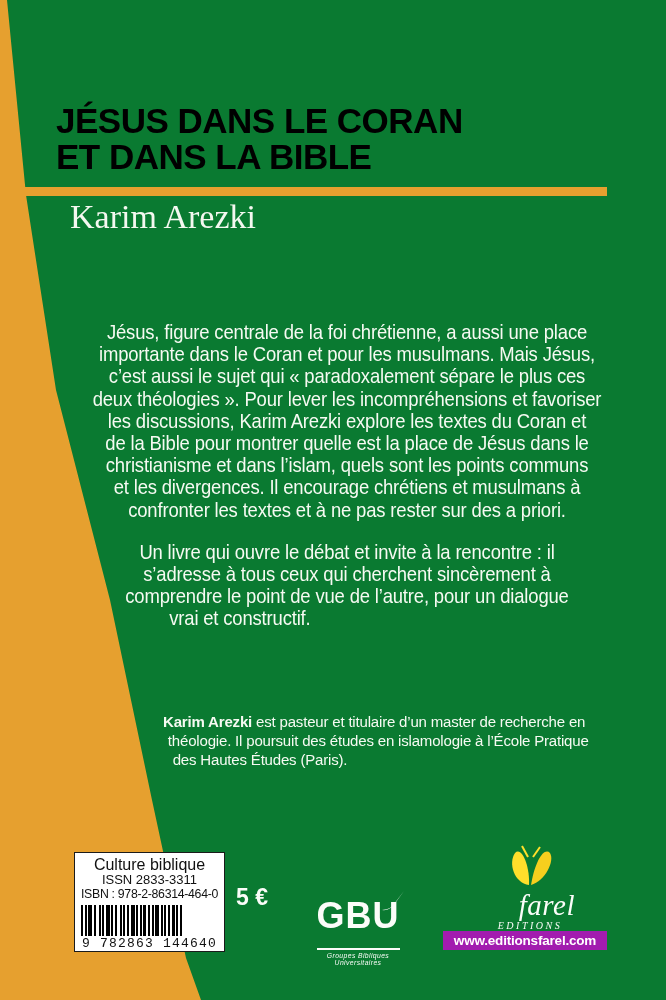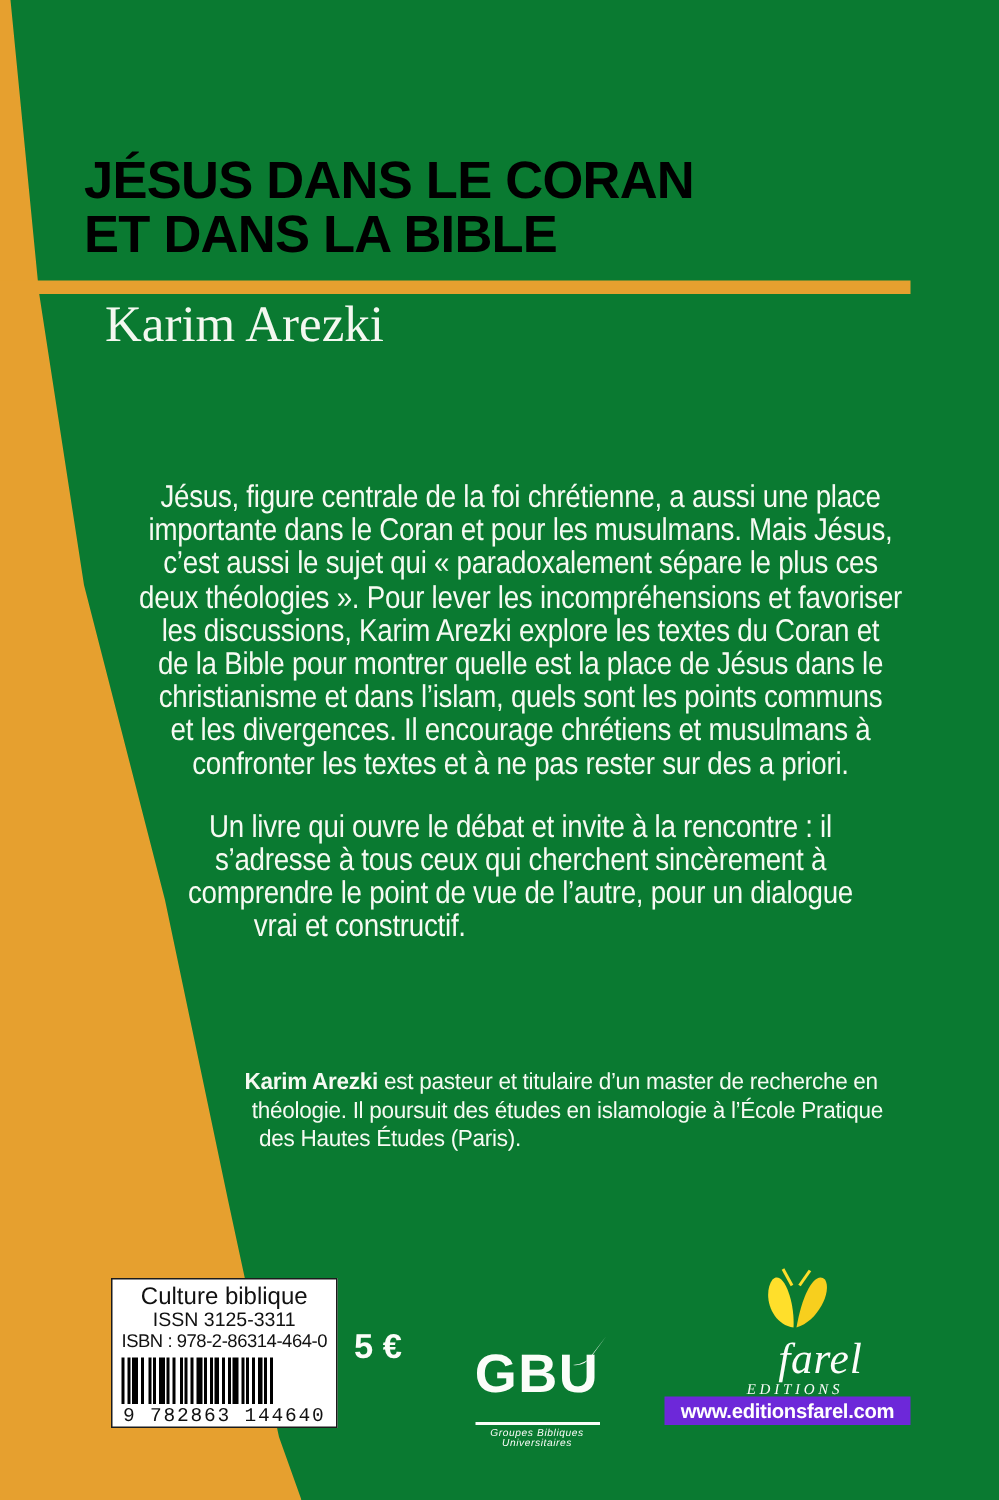--- a/index.html
+++ b/index.html
@@ -80,21 +80,21 @@
   .farel-word{
     font-family:"Liberation Serif", serif; font-style:italic; font-size:29px; line-height:28px;
     margin-top:-6px; letter-spacing:0.5px;text-align:right;
   }
   .farel-sub{
     font-family:"Liberation Serif", serif; font-style:italic; font-size:10px;
     letter-spacing:2.5px; margin-top:1px;
   }
   .webbar{
     position:absolute; left:443px; top:931px; width:164px; height:19px;
-    background:#6d28d9; display:flex; align-items:center; justify-content:center;
+    background:#a21caf; display:flex; align-items:center; justify-content:center;
   }
   .webbar span{color:#fff; font-weight:bold; font-size:13.5px; letter-spacing:-0.2px; white-space:nowrap;}
 </style>
 </head>
 <body>
 
 <div class="cover">
 
   <div class="wedge"></div>
   <div class="rule"></div>
@@ -127,21 +127,21 @@
   </div>
 
   <div class="bio">
     <div><b>Karim Arezki</b><span> est pasteur et titulaire d’un master de recherche en</span></div>
     <div>théologie. Il poursuit des études en islamologie à l’École Pratique</div>
     <div>des Hautes Études (Paris).</div>
   </div>
 
   <div class="barcode-box">
     <div class="bc-l1">Culture biblique</div>
-    <div class="bc-l2">ISSN 3125-3311</div>
+    <div class="bc-l2">ISSN 2833-3311</div>
     <div class="bc-l3">ISBN : 978-2-86314-464-0</div>
     <div class="bars" id="bars">
         <span class="b" style="width: 2px;"></span>
         <span class="g" style="width: 2px;"></span>
         <span class="b" style="width: 2px;"></span>
         <span class="g" style="width: 1px;"></span>
         <span class="b" style="width: 4px;"></span>
         <span class="g" style="width: 2px;"></span>
         <span class="b" style="width: 2px;"></span>
         <span class="g" style="width: 3px;"></span>

